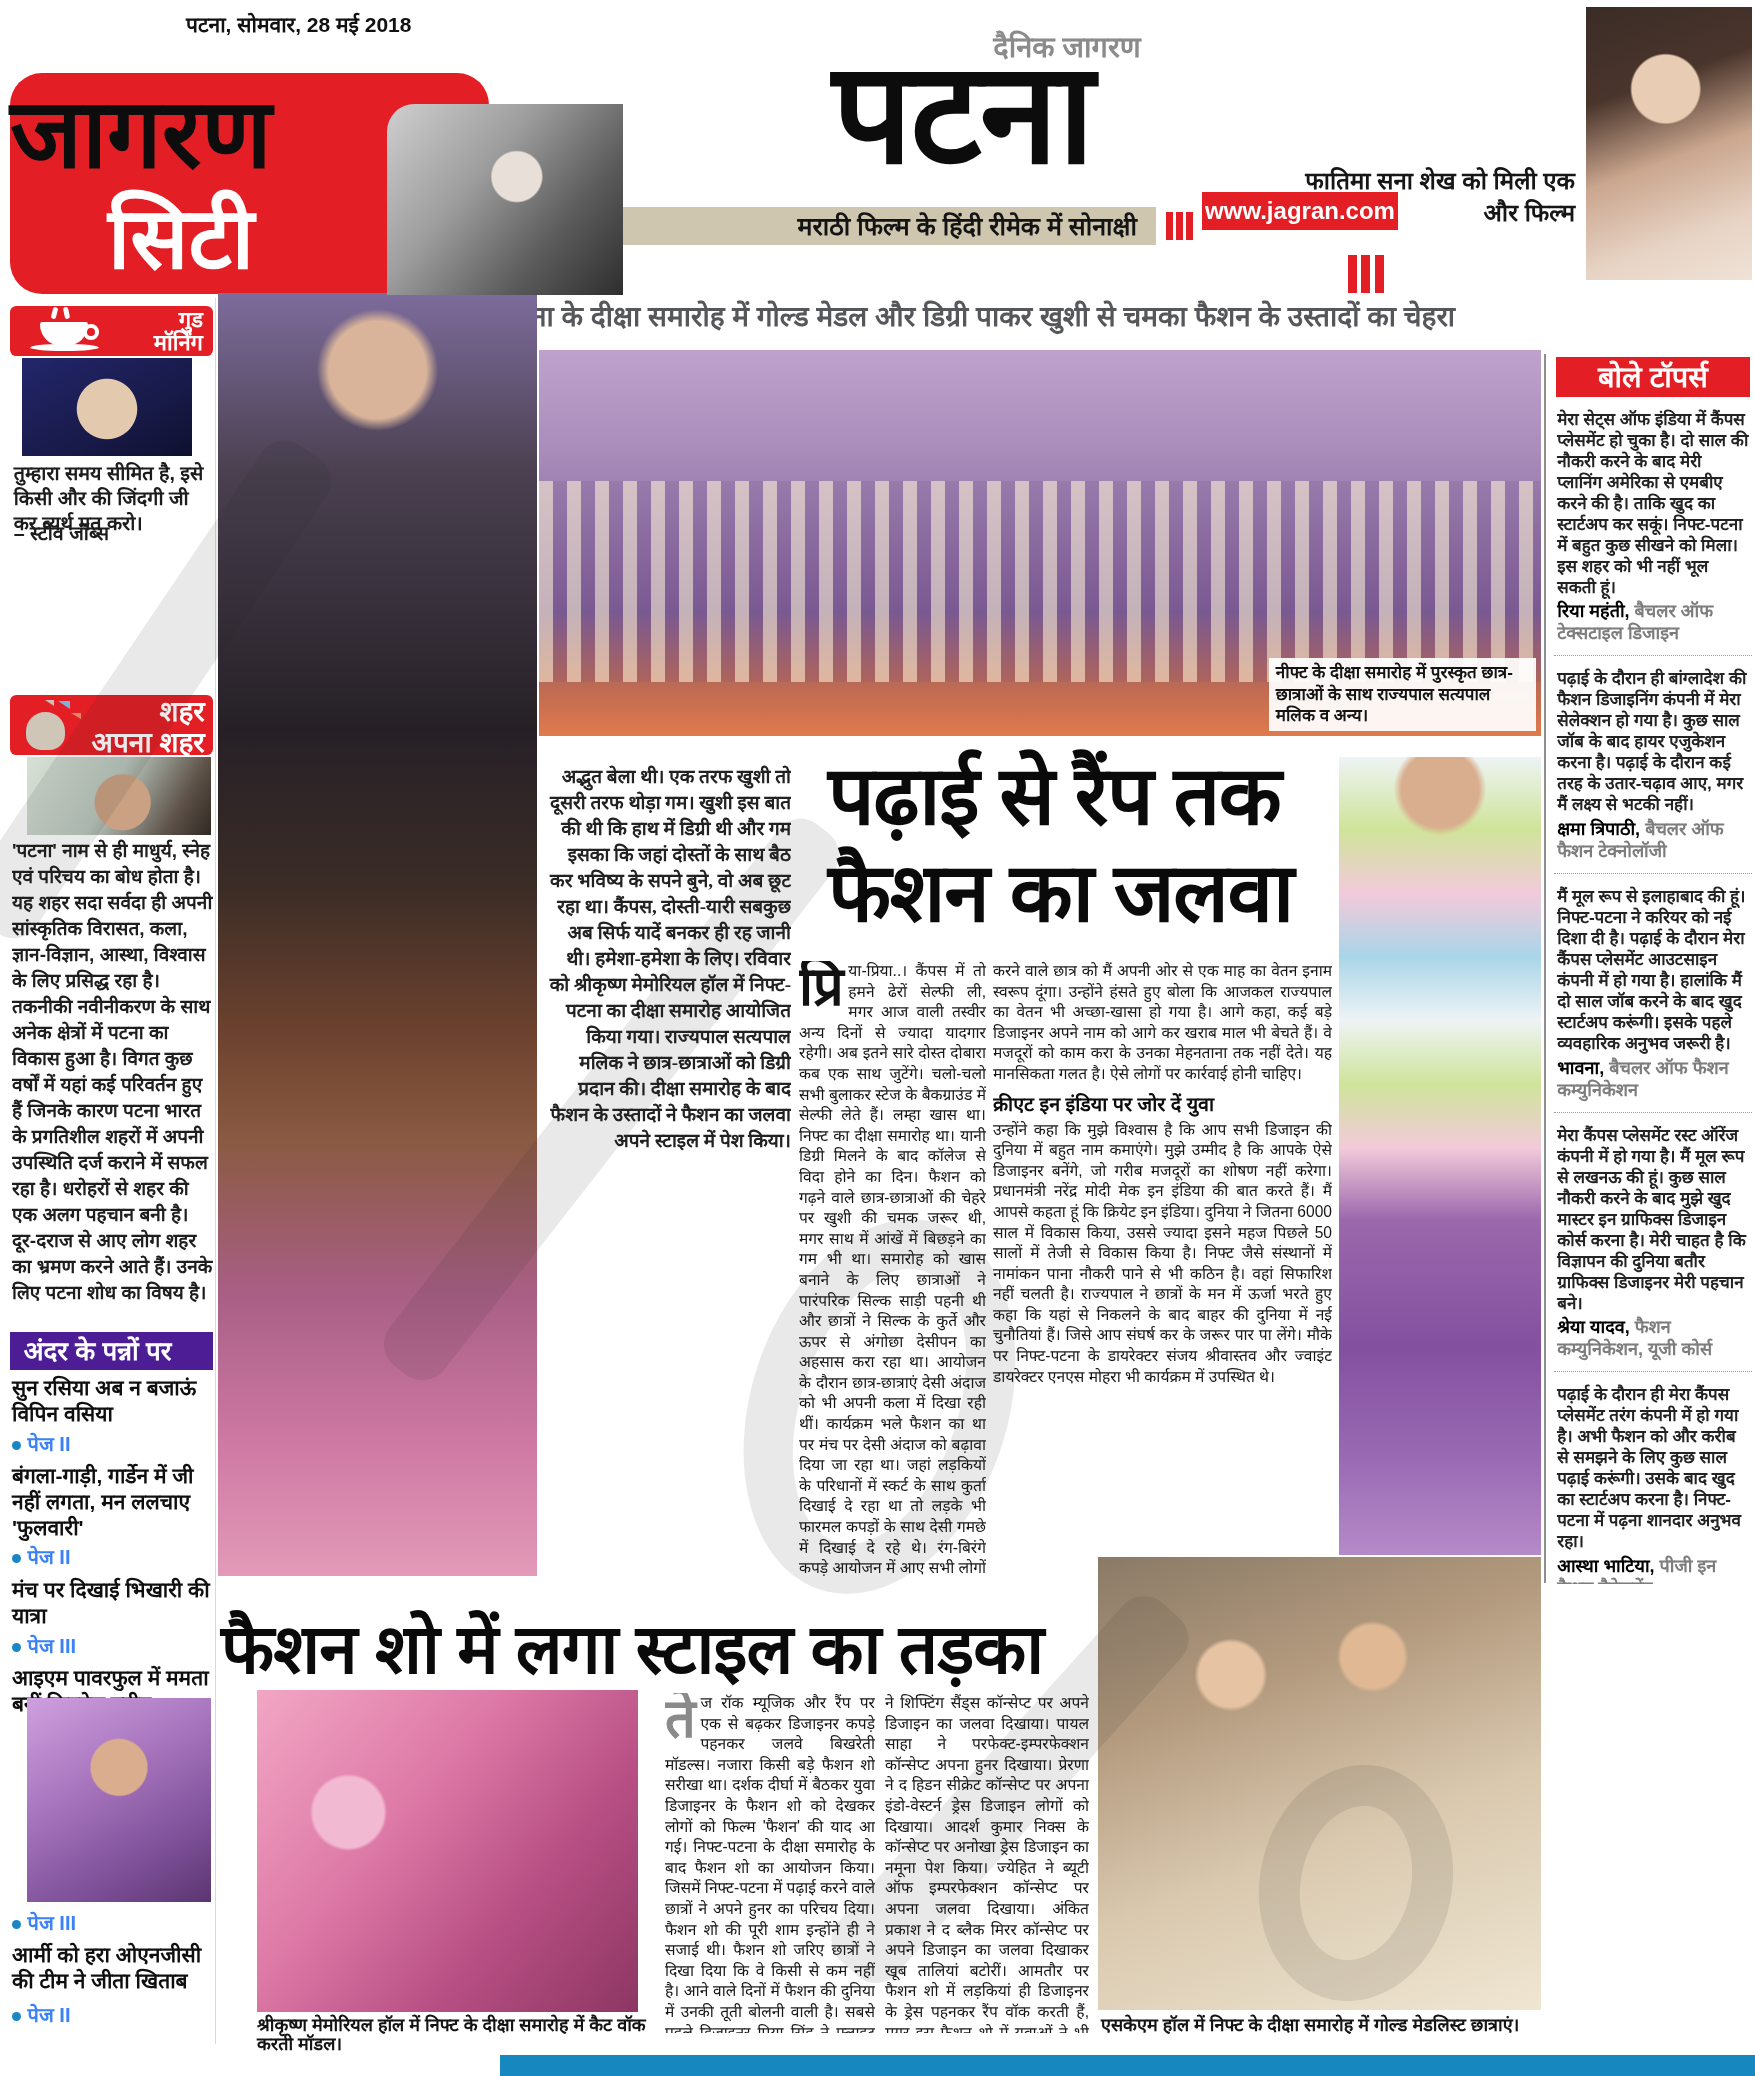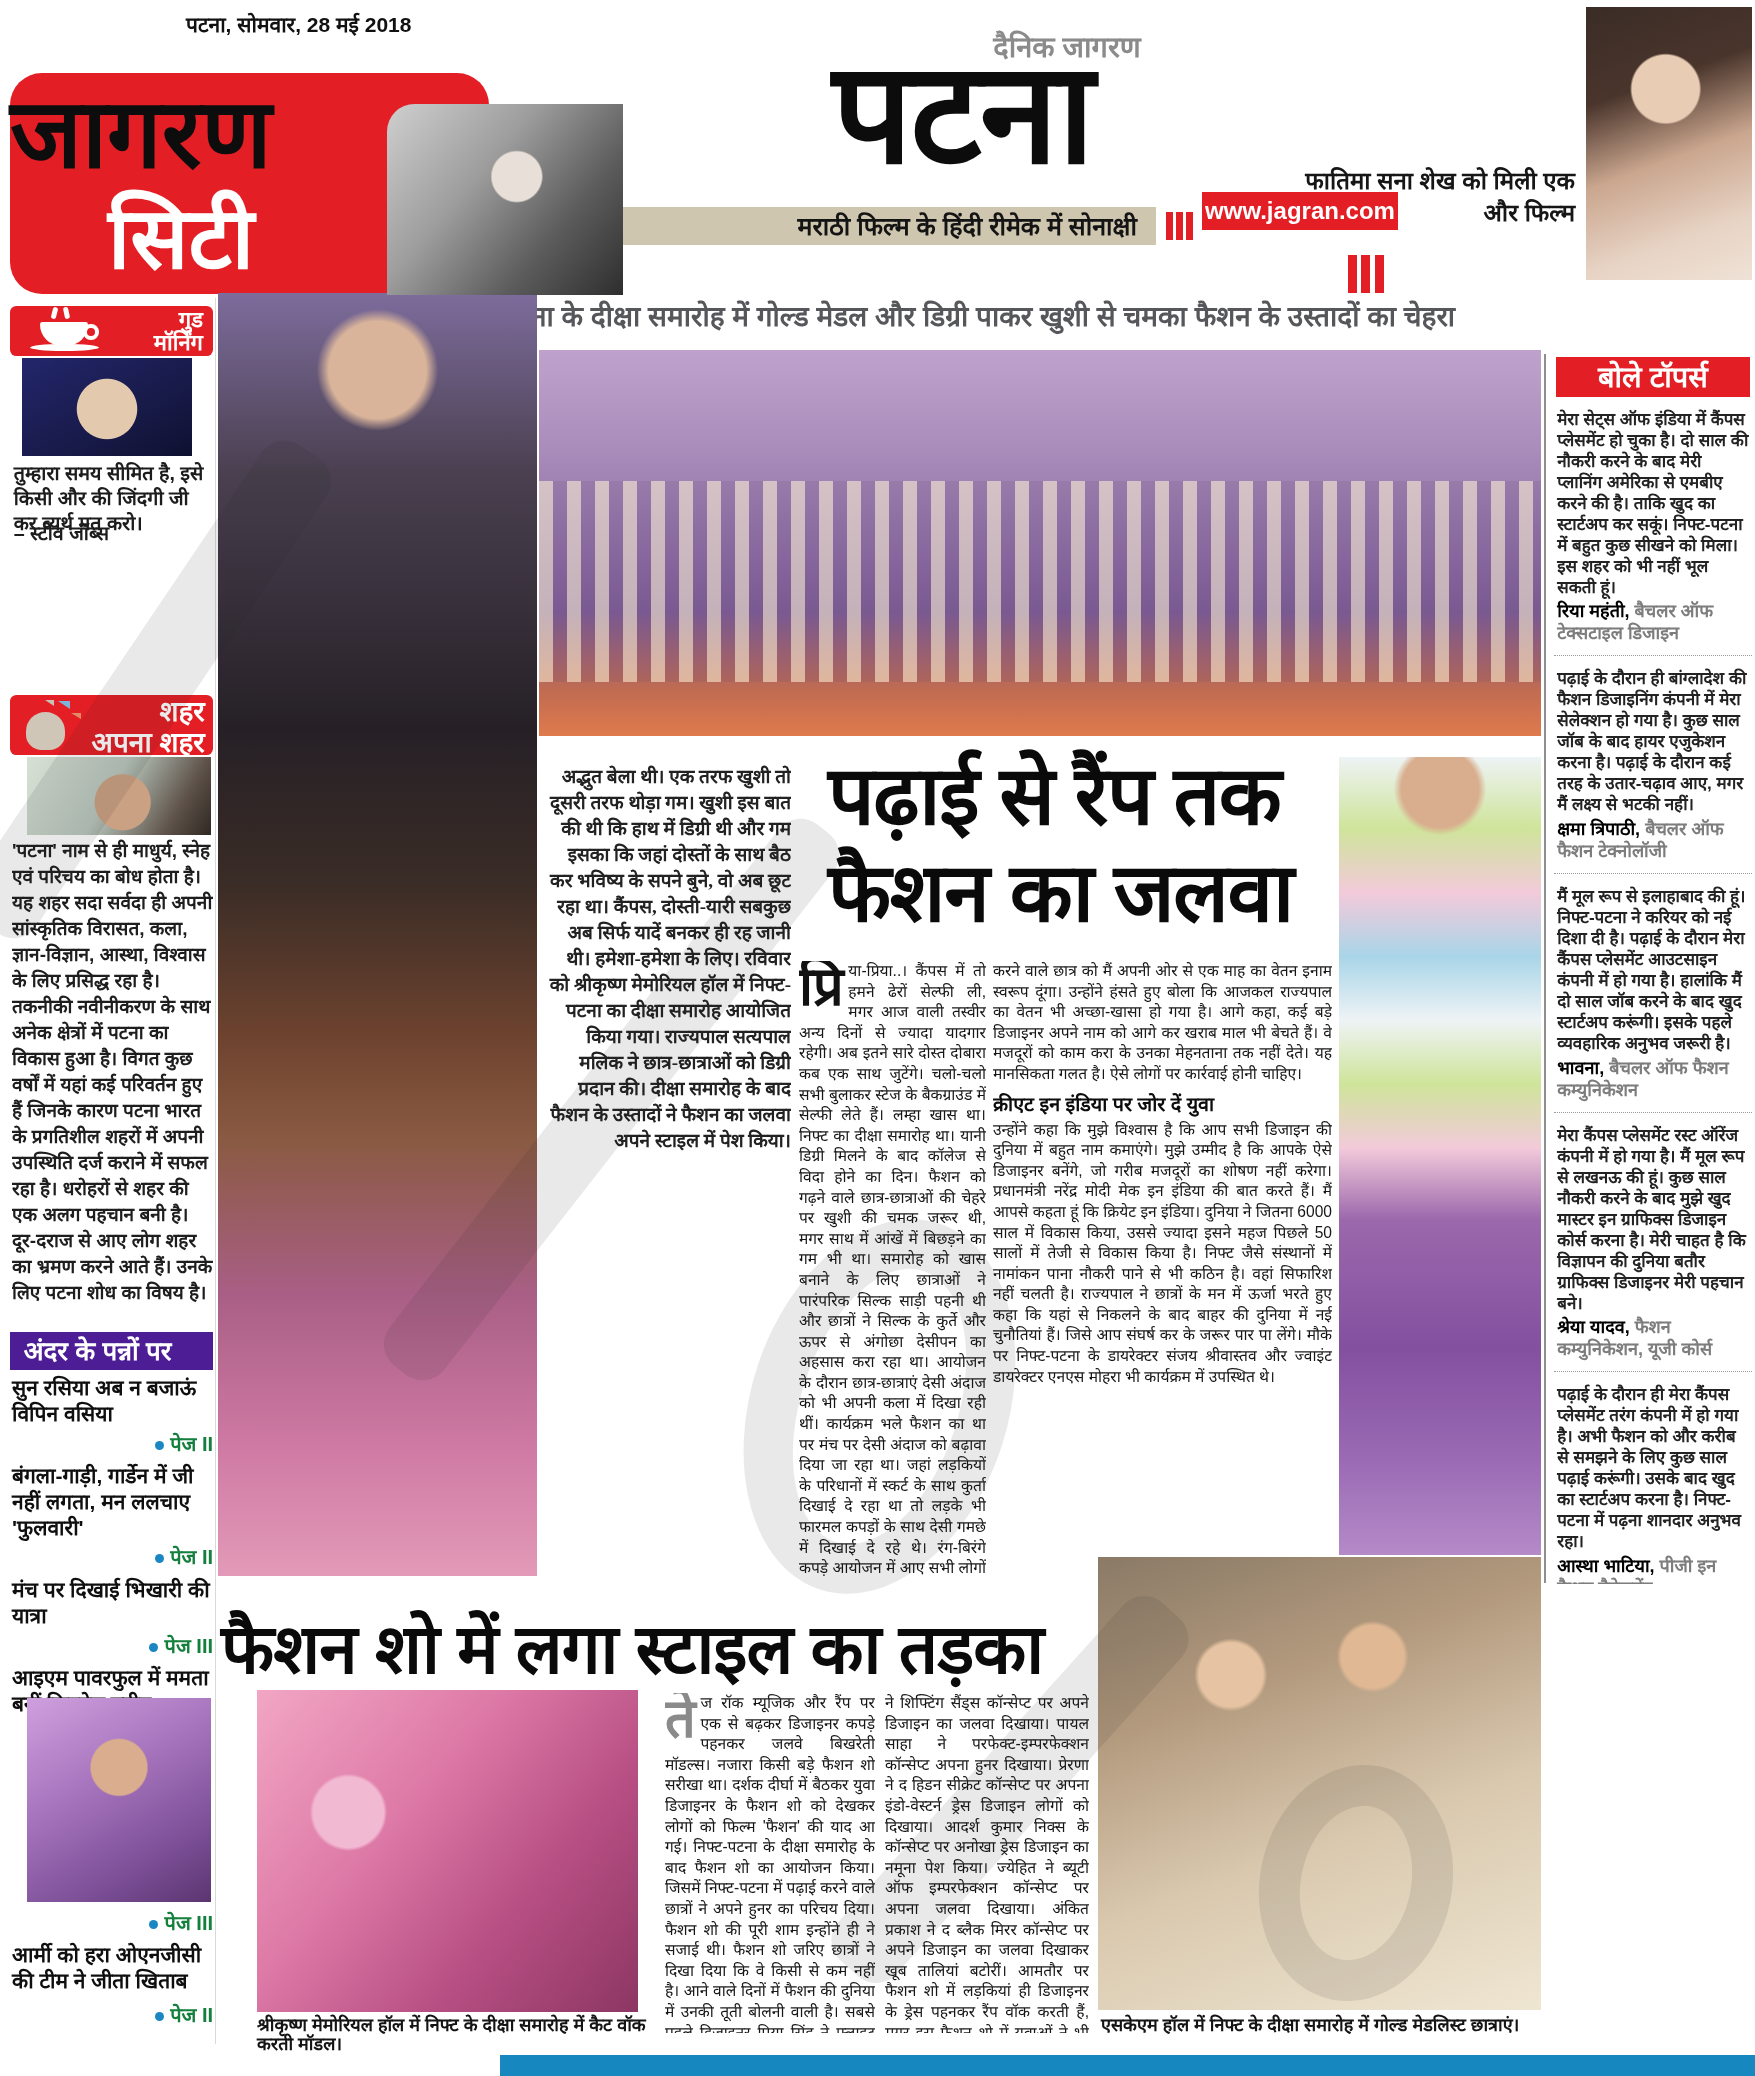--- a/index.html
+++ b/index.html
@@ -54,21 +54,21 @@
   .city-icon .bird1,.city-icon .bird2,.city-icon .bird3 { position:absolute; width:0; height:0; border-style:solid; }
   .city-icon .bird1 { left:42px; top:1.8px; border-width:0 12px 8.2px 0; border-color:transparent #7fb2d8 transparent transparent; }
   .city-icon .bird2 { left:55px; top:13.7px; border-width:0 10px 6.9px 0; border-color:transparent #e08a66 transparent transparent; }
   .city-icon .bird3 { left:29px; top:0px; border-width:0 9.2px 6.4px 0; border-color:transparent #c9c2b4 transparent transparent; }
   .city-title { position:absolute; right:8.2px; top:0.9px; text-align:right; color:#fff; font-weight:bold; font-size:28px; line-height:1.12; }
   .girl-photo { left:26.6px; top:757px; width:184px; height:78px;
     background: radial-gradient(circle at 52% 58%, #caa183 0 26%, rgba(0,0,0,0) 27%), linear-gradient(120deg,#d7e0d4 0%,#b9c7bd 45%,#5d5148 80%,#2f2822 100%); }
   .city-text { left:12px; top:838px; width:201px; height:467px; font-size:19px; line-height:26px; font-weight:bold; color:#1e1e1e; overflow:hidden; }
   .ip-header { left:10px; top:1332px; width:203px; height:38px; background:#4c1d95; color:#fff; font-size:26px; font-weight:bold; line-height:38px; padding-left:13.7px; }
   .ip-text { font-size:21px; line-height:26px; font-weight:bold; color:#0f0f0f; }
-  .ip-pagerow { text-align:right; font-size:20px; font-weight:bold; color:#15803d; }
+  .ip-pagerow { font-size:20px; font-weight:bold; color:#3b82f6; }
   .ip-dot { display:inline-block; width:9.2px; height:9.2px; border-radius:50%; background:#1b87c2; margin-right:6.4px; vertical-align:middle; }
   .mamta-photo { left:26.6px; top:1698px; width:184px; height:204px;
     background: radial-gradient(circle at 50% 34%, #d9ad8d 0 17%, rgba(0,0,0,0) 18%), linear-gradient(150deg,#cfa0de 0%,#a674bd 40%,#7c4f97 75%,#5b3570 100%); }
 
   
   .vr1 { left:215px; top:298px; width:1.4px; height:1746px; background:#d9d9d9; }
   .vr2 { left:1544px; top:354px; width:2.3px; height:1229px; background:#8f8f8f; }
   .model-photo-left { left:218px; top:293px; width:319px; height:1283px;
     background: radial-gradient(circle at 50% 6%, #d9b49a 0 4%, rgba(0,0,0,0) 5%),
     linear-gradient(180deg,#7d6c9c 0%,#4a4050 14%,#262026 34%,#3a2c26 46%,#6e432f 58%,#8a5a42 66%,#a95f85 78%,#cf7aa4 90%,#e39ab8 100%); }
@@ -219,20 +219,21 @@
   <div class="abs ip-pagerow" style="left:12px; top:2001px; width:201px;">
     <span class="ip-dot"></span><span>पेज II</span>
   </div>
 
   <div class="abs vr1"></div>
   <div class="abs vr2"></div>
 
   <div class="abs model-photo-left"></div>
   <div class="abs group-photo">
     <div class="group-figures"></div>
+    <div class="group-caption">नीफ्ट के दीक्षा समारोह में पुरस्कृत छात्र-छात्राओं के साथ राज्यपाल सत्यपाल मलिक व अन्य।</div>
   </div>
 
   <div class="abs main-headline">
     <div>पढ़ाई से रैंप तक</div>
     <div>फैशन का जलवा</div>
   </div>
 
   <div class="abs intro-col">अद्भुत बेला थी। एक तरफ खुशी तो दूसरी तरफ थोड़ा गम। खुशी इस बात की थी कि हाथ में डिग्री थी और गम इसका कि जहां दोस्तों के साथ बैठ कर भविष्य के सपने बुने, वो अब छूट रहा था। कैंपस, दोस्ती-यारी सबकुछ अब सिर्फ यादें बनकर ही रह जानी थी। हमेशा-हमेशा के लिए। रविवार को श्रीकृष्ण मेमोरियल हॉल में निफ्ट-पटना का दीक्षा समारोह आयोजित किया गया। राज्यपाल सत्यपाल मलिक ने छात्र-छात्राओं को डिग्री प्रदान की। दीक्षा समारोह के बाद फैशन के उस्तादों ने फैशन का जलवा अपने स्टाइल में पेश किया।</div>
 
   <div class="abs body-col colA just clip">

